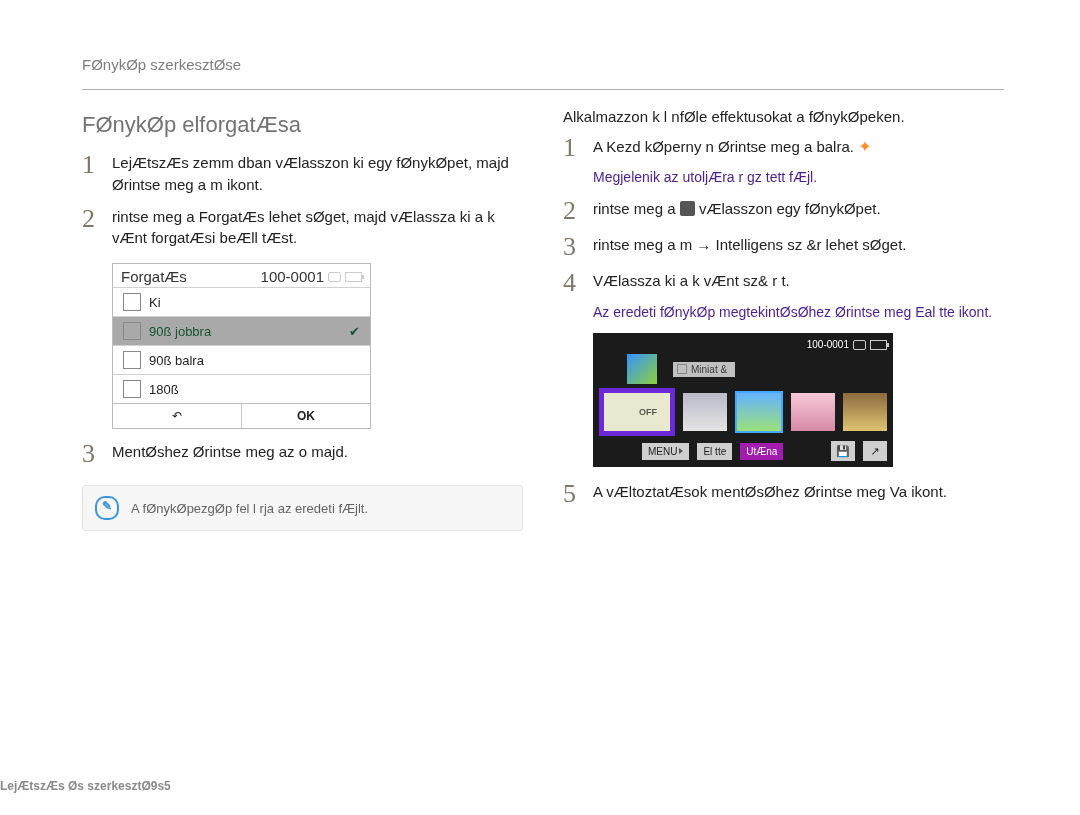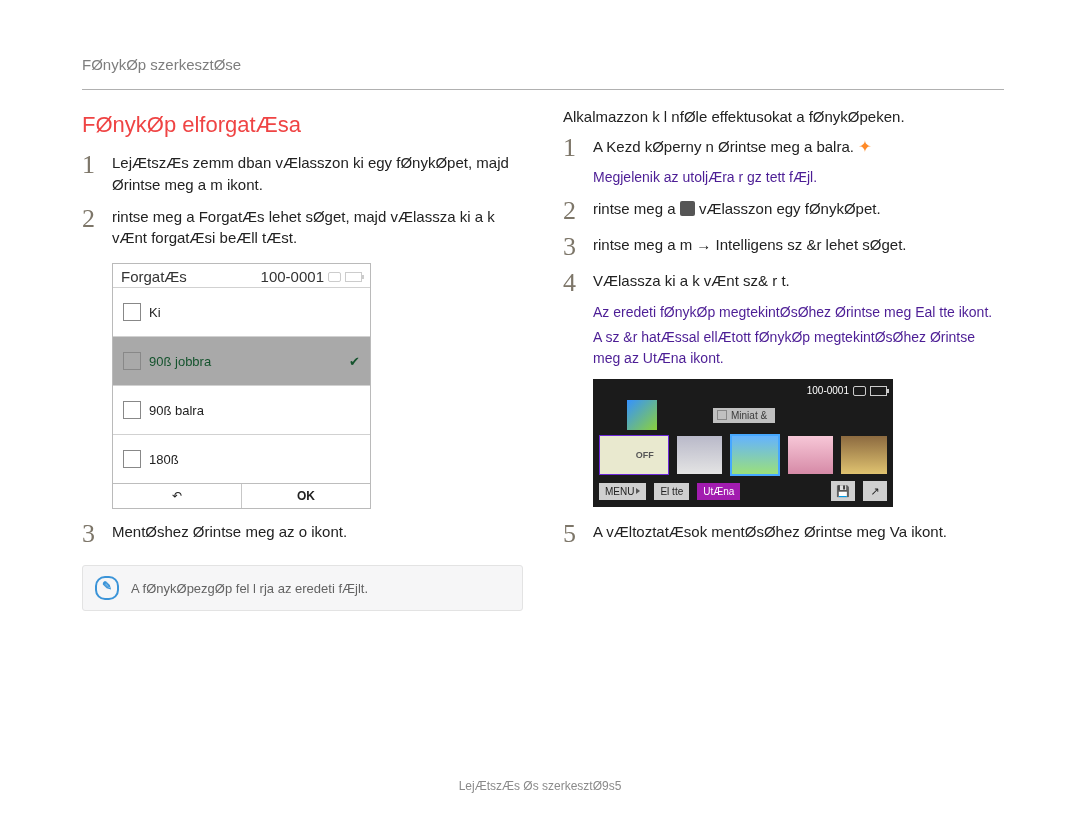--- a/index.html
+++ b/index.html
@@ -1,56 +1,56 @@
 <!DOCTYPE html>
 <html><head>
 <meta charset="utf-8">
 <style>
   body{margin:0;background:#fff;}
   .page{width:1080px;height:815px;position:relative;font-family:Arial,Helvetica,sans-serif;color:#222;box-sizing:border-box;padding:56px 76px 30px 82px;}
   .chapter{font-size:15px;color:#7e7e7e;border-bottom:1px solid #b0b0b0;padding-bottom:16px;}
   .cols{display:flex;gap:40px;margin-top:18px;}
   .col{flex:1;min-width:0;}
-  h2.sec{font-family:"Trebuchet MS",sans-serif;color:#ef4444;font-weight:400;font-size:22px;margin:4px 0 14px;}
+  h2.sec{font-family:"Trebuchet MS",sans-serif;color:#737373;font-weight:400;font-size:22px;margin:4px 0 14px;}
   .step{display:flex;gap:12px;margin:10px 0 6px;font-size:15px;}
   .step .num{font-family:Georgia,serif;font-size:26px;color:#7d7669;line-height:1;min-width:18px;}
   .step .txt{flex:1;line-height:1.45;}
   .sub{font-size:14px;color:#4c1d95;line-height:1.5;margin:2px 0 4px 30px;}
   .icon-sq{display:inline-block;width:15px;height:15px;background:#555;vertical-align:-2px;border-radius:2px;}
   .icon-star{color:#ff8a27;font-size:16px;}
   .note{margin:18px 0 8px 0;background:#f6f6f7;border:1px solid #e3e3e3;border-radius:3px;padding:10px 12px;display:flex;gap:12px;font-size:13px;color:#636363;align-items:center;}
   .note .nicon{width:20px;height:20px;border-radius:10px;border:2px solid #3b94d8;color:#3b94d8;text-align:center;font-size:12px;line-height:16px;font-weight:bold;}
   
   .screen1{width:257px;margin:14px 0 12px 30px;border:1px solid #bababa;}
   .scrhead{display:flex;justify-content:space-between;align-items:center;font-size:15px;color:#333;padding:4px 8px 2px;}
-  .opt{display:flex;align-items:center;gap:8px;padding:15px 10px;font-size:13px;border-top:1px solid #d1d1d1;}
+  .opt{display:flex;align-items:center;gap:8px;padding:5px 10px;font-size:13px;border-top:1px solid #d1d1d1;}
   .opt.sel{background:#a9a9a9;color:#14532d;}
   .ico-off,.ico-90r,.ico-90l,.ico-180{display:inline-block;width:16px;height:16px;border:1px solid #888;}
   .opt .chk{margin-left:auto;font-size:13px;}
   .scrfoot{display:flex;border-top:1px solid #bdbdbd;}
   .scrfoot div{flex:1;text-align:center;padding:5px 0;font-size:12px;border-right:1px solid #c7c7c7;}
   .scrfoot div:last-child{border-right:none;font-weight:bold;}
   
   .screen2{width:300px;margin:10px 0 14px 30px;background:#1b1b1b;padding:6px;box-sizing:border-box;}
   .s2top{display:flex;justify-content:flex-end;align-items:center;gap:4px;color:#fff;font-size:10px;margin-bottom:4px;}
-  .tagpreview{display:flex;align-items:center;gap:56px;margin-bottom:4px;padding-left:28px;}
+  .tagpreview{display:flex;align-items:center;gap:16px;margin-bottom:4px;padding-left:28px;}
   .swicon{width:30px;height:30px;background:linear-gradient(135deg,#3592ff,#8bd13b);}
   .tag{background:#c0c0c0;color:#3a3a3a;font-size:10px;padding:2px 8px 2px 4px;display:inline-flex;align-items:center;gap:4px;}
   .thumbs{display:flex;gap:8px;margin-bottom:5px;align-items:center;}
   .th{width:56px;height:38px;}
-  .th1{background:#e9e9cf;border:1px solid #6d28d9;display:flex;align-items:center;justify-content:center;font-size:9px;font-weight:bold;color:#565656;padding-left:22px;}
+  .th1{background:#e9e9cf;border:5px solid #6d28d9;display:flex;align-items:center;justify-content:center;font-size:9px;font-weight:bold;color:#565656;padding-left:22px;}
   .th2{background:linear-gradient(#b9b9c9,#e4e4e4);}
   .th3{background:linear-gradient(#64b3ff,#9be07a);border:2px solid #46a8ff;}
   .th4{background:linear-gradient(#f7c7d7,#d68aa7);}
   .th5{background:linear-gradient(#8c6a40,#e0c370);}
-  .s2bot{display:flex;gap:8px;align-items:center;}
+  .s2bot{display:flex;gap:8px;align-items:center;margin-left:43px;}
   .btn{background:#cfcfcf;font-size:10px;padding:3px 6px;display:inline-flex;align-items:center;gap:2px;}
   .btn .tri{display:inline-block;border-top:3px solid transparent;border-bottom:3px solid transparent;border-left:4px solid #555;}
   .sbtn{width:24px;height:20px;background:#cfcfcf;display:inline-flex;align-items:center;justify-content:center;font-size:11px;}
-  .footer{position:absolute;left:0;right:0;bottom:22px;text-align:center;font-size:12px;color:#8a8a8a;}
+  .footer{position:absolute;left:0;right:0;bottom:22px;font-size:12px;color:#8a8a8a;font-weight:bold;}
   .batt{display:inline-block;width:15px;height:8px;border:1px solid #ccc;position:relative;}
   .batt:after{content:"";position:absolute;right:-3px;top:2px;width:2px;height:4px;background:#ccc;}
   .face{display:inline-block;width:8px;height:8px;border:1px solid #888;}
   .mem{display:inline-block;width:11px;height:8px;border:1px solid #ccc;border-radius:2px;}
 </style>
 </head>
 <body>
 
 <div class="page">
   <div class="chapter">FØnykØp szerkesztØse</div>
@@ -97,21 +97,21 @@
           <span>180ß</span>
         </div>
         <div class="scrfoot">
           <div>↶</div>
           <div>OK</div>
         </div>
       </div>
 
       <div class="step">
         <div class="num">3</div>
-        <div class="txt">MentØshez Ørintse meg az o  ikont.</div>
+        <div class="txt">MentØshez Ørintse meg az o  majd.</div>
       </div>
 
       <div class="note">
         <span class="nicon">✎</span>
         <span>A fØnykØpezgØp fel l rja az eredeti fÆjlt.</span>
       </div>
     </div>
 
     <div class="col">
 
@@ -138,21 +138,20 @@
       <div class="step">
         <div class="num">3</div>
         <div class="txt"> rintse meg a  m  →  Intelligens sz &amp;r  lehet sØget.</div>
       </div>
 
       <div class="step">
         <div class="num">4</div>
         <div class="txt">VÆlassza ki a k vÆnt sz&amp; r t.</div>
       </div>
       <div class="sub">Az eredeti fØnykØp megtekintØsØhez Ørintse meg Eal  tte ikont.</div>
-      <div class="sub">A sz &amp;r  hatÆssal ellÆtott fØnykØp megtekintØsØhez Ørintse meg az UtÆna ikont.</div>
 
       <div class="screen2">
         <div class="s2top">
           <span>100-0001</span>
           <span class="mem"></span>
           <span class="batt"></span>
         </div>
         <div class="tagpreview">
           <span class="swicon"></span>
           <span class="tag">

